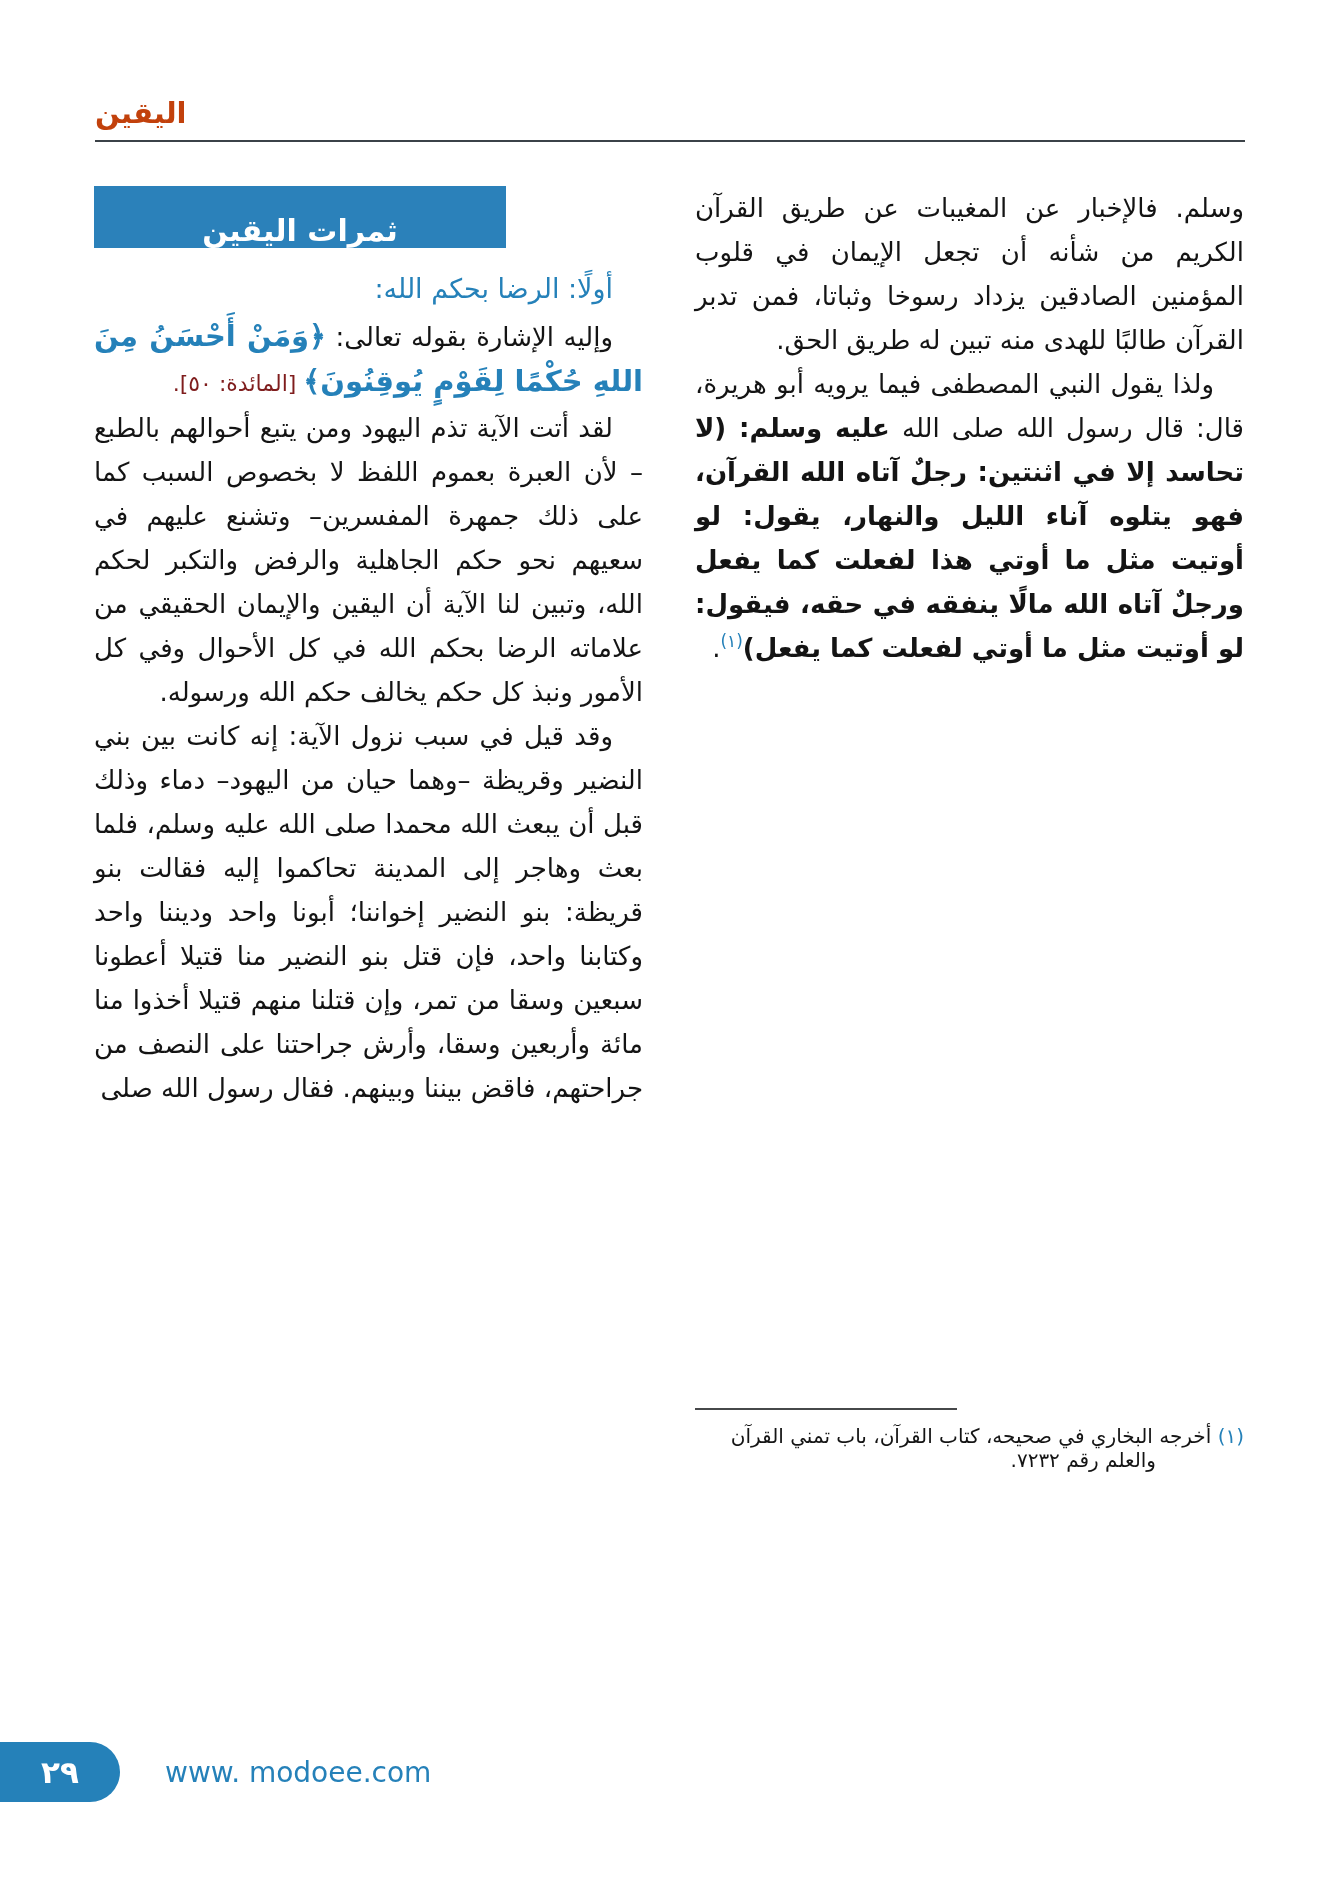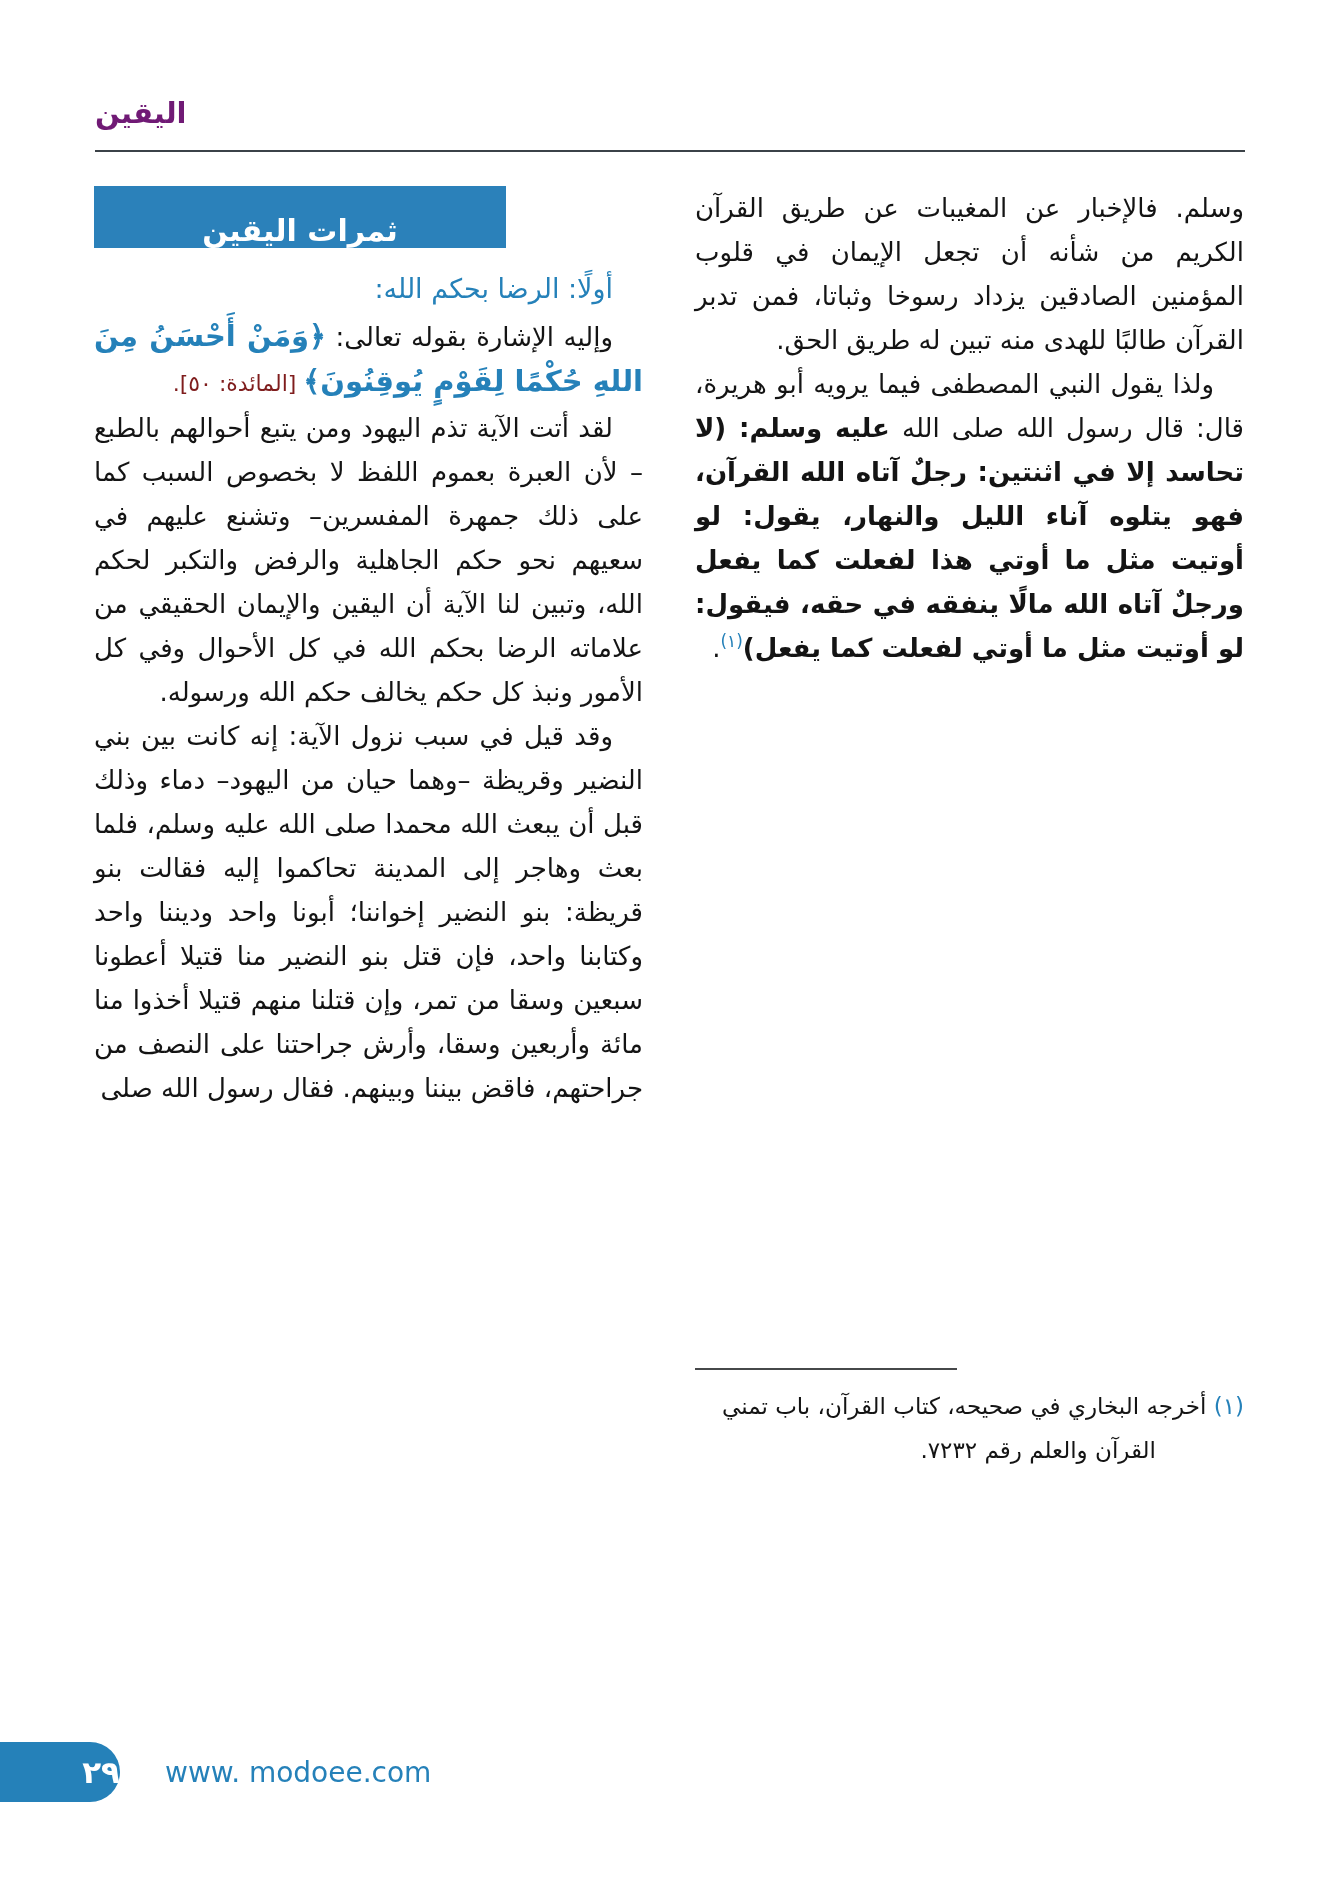--- a/index.html
+++ b/index.html
@@ -8,22 +8,22 @@
     width:1339px; height:1890px;
     position:relative; overflow:hidden;
     font-family:"DejaVu Sans", sans-serif;
     direction:rtl;
   }
   .page { position:absolute; inset:0; background:#ffffff; }
 
   
   .page-header { position:absolute; top:96px; left:95px; right:94px; }
   .head-title {
-    text-align:left; color:#701a75; font-weight:700;
-    font-size:29px; line-height:34px; padding-bottom:20px;
+    text-align:left; color:#c2410c; font-weight:700;
+    font-size:29px; line-height:34px; padding-bottom:10px;
   }
   .head-rule { height:2px; background:#3b4248; }
 
   
   .columns {
     position:absolute; top:186px; right:95px; width:1150px; height:1286px;
     display:flex; gap:52px;
   }
   .col { flex:1 1 0; min-width:0; }
   .col-right { display:flex; flex-direction:column;align-items:center; }
@@ -33,21 +33,21 @@
     text-align:justify; text-indent:30px;
   }
   .no-indent { text-indent:0; }
 
   .hadith { font-weight:700; }
   .fn-ref { color:#2581b9; font-size:17px; line-height:0; vertical-align:super; }
 
   .footnote-block { margin-top:auto; }
   .footnote-rule { width:262px; height:2px; background:#46484a; margin:0 0 14px 0; margin-right:287px; }
   .footnote {
-    font-size:23px; line-height:44px; color:#141414;
+    font-size:20px; line-height:24px; color:#141414;
     text-align:right; padding-right:88px; text-indent:-88px;
   }
   .fn-marker { color:#2581b9; }
 
   
   .section-box {
     width:412px; height:62px; margin-right:0; margin-left:auto;
     margin-right:137px;
     background:#2b81ba; color:#ffffff;
     display:flex; align-items:flex-end; justify-content:center;
@@ -59,21 +59,21 @@
     text-indent:30px; margin:4px 0 2px 0;
   }
   .verse { color:#2581b9; font-weight:700; font-size:29px; }
   .verse-ref { font-size:22px; color:#7f1d1d; }
 
   
   .page-footer { position:absolute; left:0; right:0; bottom:88px; height:60px; }
   .page-number-pill {
     position:absolute; left:0; top:0; width:120px; height:60px;
     background:#2581b9; border-radius:0 30px 30px 0;
-    display:flex; align-items:center; 
+    display:flex; align-items:center; justify-content:center;
     color:#ffffff; font-size:31px; font-weight:700;
   }
   .site-url {
     position:absolute; left:165px; top:50%; transform:translateY(-50%);
     color:#2581b9; font-size:28px; direction:ltr; text-decoration:none;
   }
 </style>
 </head>
 <body>
 

